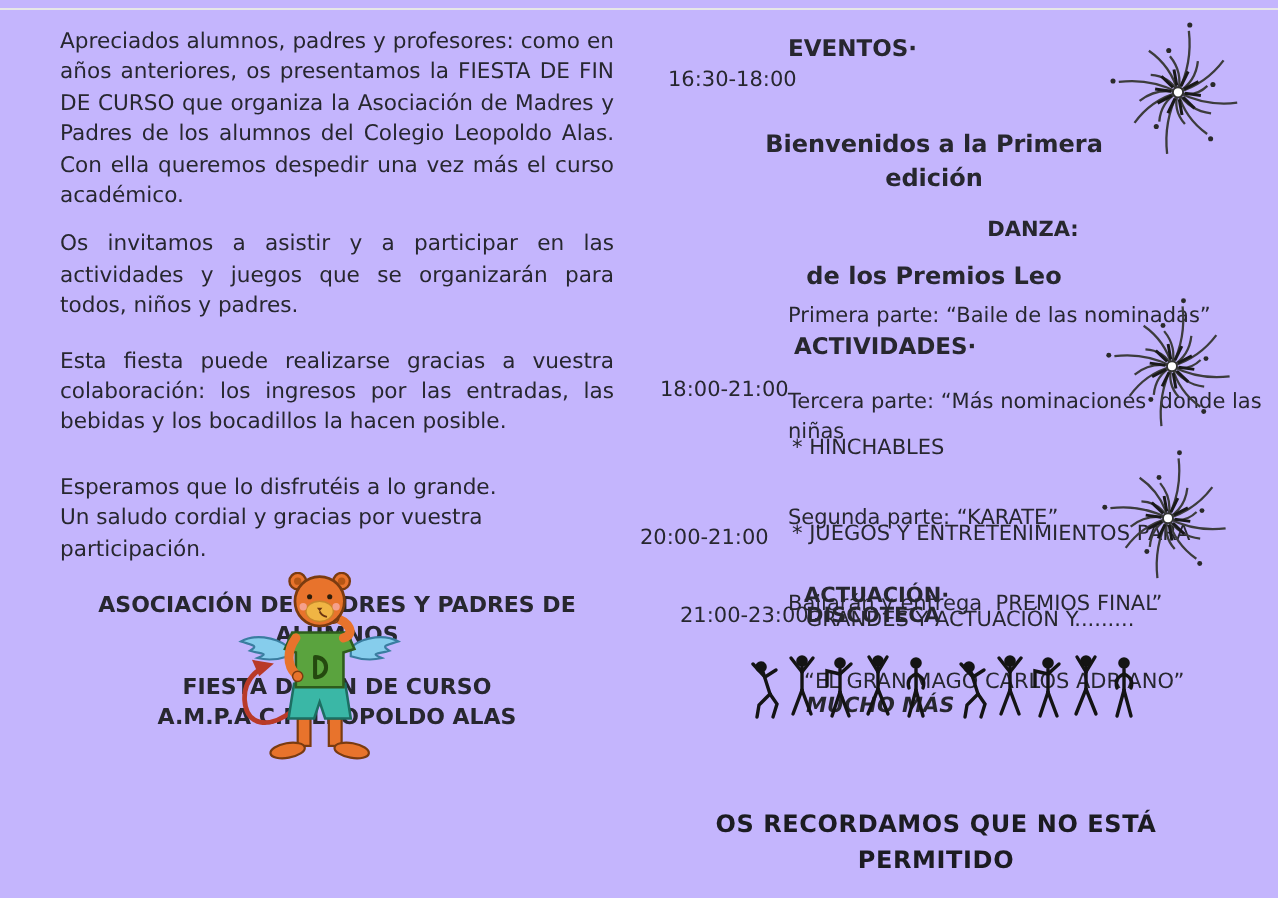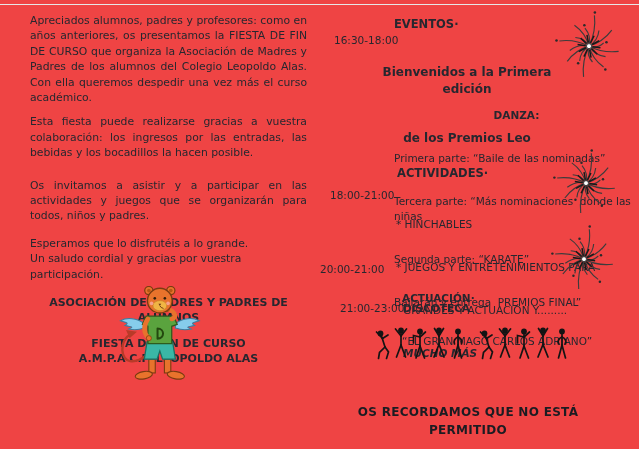--- a/index.html
+++ b/index.html
@@ -1,16 +1,16 @@
 <!DOCTYPE html>
 <html><head>
 <meta charset="utf-8">
 <style>
   html,body{margin:0;padding:0;background:#ffffff;}
-  .page{position:relative;width:639px;height:449px;background:#ef4444;overflow:hidden;
+  .page{position:relative;width:639px;height:449px;background:#c4b5fd;overflow:hidden;
         font-family:"DejaVu Sans","Liberation Sans",sans-serif;color:#27272f;}
   .hairline{position:absolute;left:0;top:4px;width:639px;height:1px;background:#e7e7e7;}
   
   .left-col{position:absolute;left:30px;top:13px;width:277px;font-size:10.8px;line-height:15.4px;}
   .para{margin:0;}
   .j{text-align:justify;}
   .mb1{margin-bottom:9px;}
   .mb2{margin-bottom:12px;}
   .mb3{margin-bottom:17px;}
   .center{text-align:center;}
@@ -29,22 +29,22 @@
   svg.fw{position:absolute;}
 </style>
 </head>
 <body>
 
 <div class="page">
   <div class="hairline"></div>
 
   <div class="left-col">
     <p class="para j mb1">Apreciados alumnos, padres y profesores: como en años anteriores, os presentamos la FIESTA DE FIN DE CURSO que organiza la Asociación de Madres y Padres de los alumnos del Colegio Leopoldo Alas. Con ella queremos despedir una vez más el curso académico.</p>
+    <p class="para j mb2">Os invitamos a asistir y a participar en las actividades y juegos que se organizarán para todos, niños y padres.</p>
     <p class="para j mb3">Esta fiesta puede realizarse gracias a vuestra colaboración: los ingresos por las entradas, las bebidas y los bocadillos la hacen posible.</p>
-    <p class="para j mb2">Os invitamos a asistir y a participar en las actividades y juegos que se organizarán para todos, niños y padres.</p>
     <div>Esperamos que lo disfrutéis a lo grande.</div>
     <div>Un saludo cordial y gracias por vuestra participación.</div>
     <div class="head-block center bold">ASOCIACIÓN DE MADRES Y PADRES DE ALUMNOS</div>
     <div class="gap"></div>
     <div class="center bold" style="font-size:11px;line-height:15px;">FIESTA DE FIN DE CURSO</div>
     <div class="center bold" style="font-size:11px;line-height:15px;">A.M.P.A C.P. LEOPOLDO ALAS</div>
   </div>
 
   <svg class="mascot" width="92" height="108" viewBox="0 0 100 118">
 

